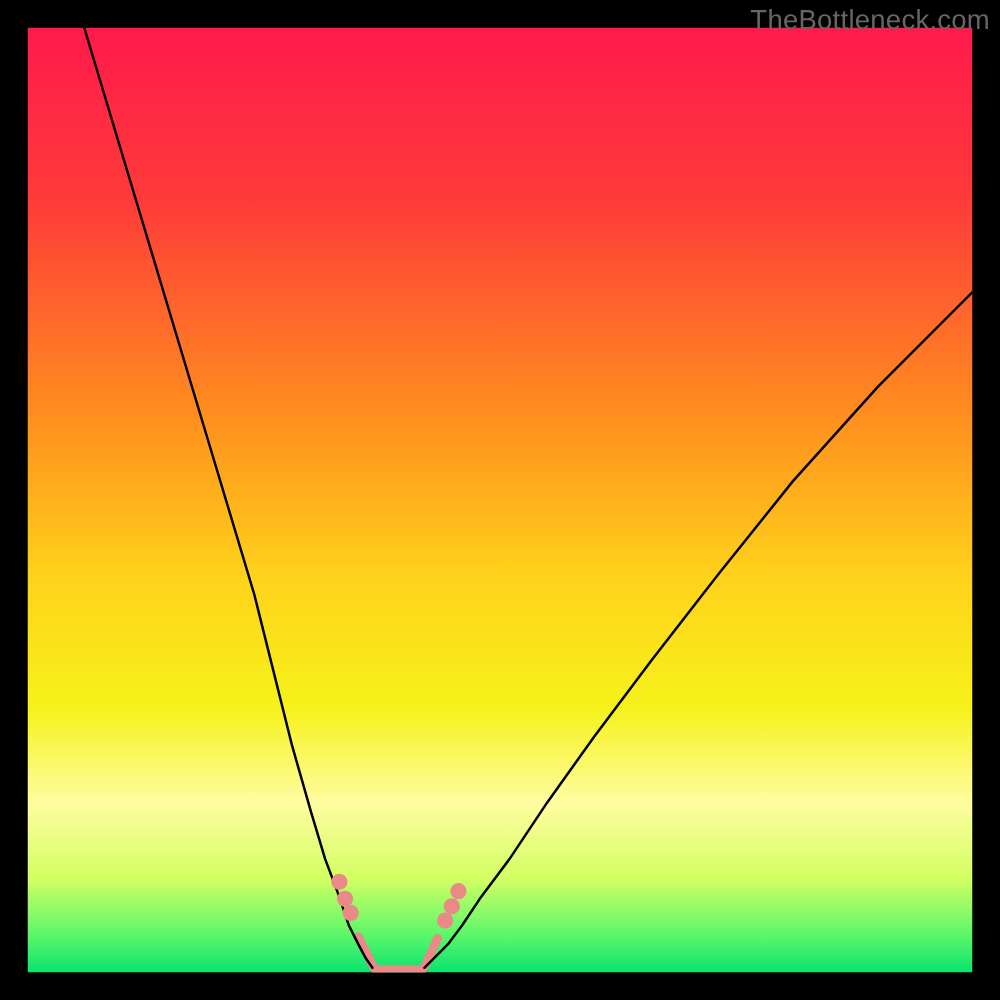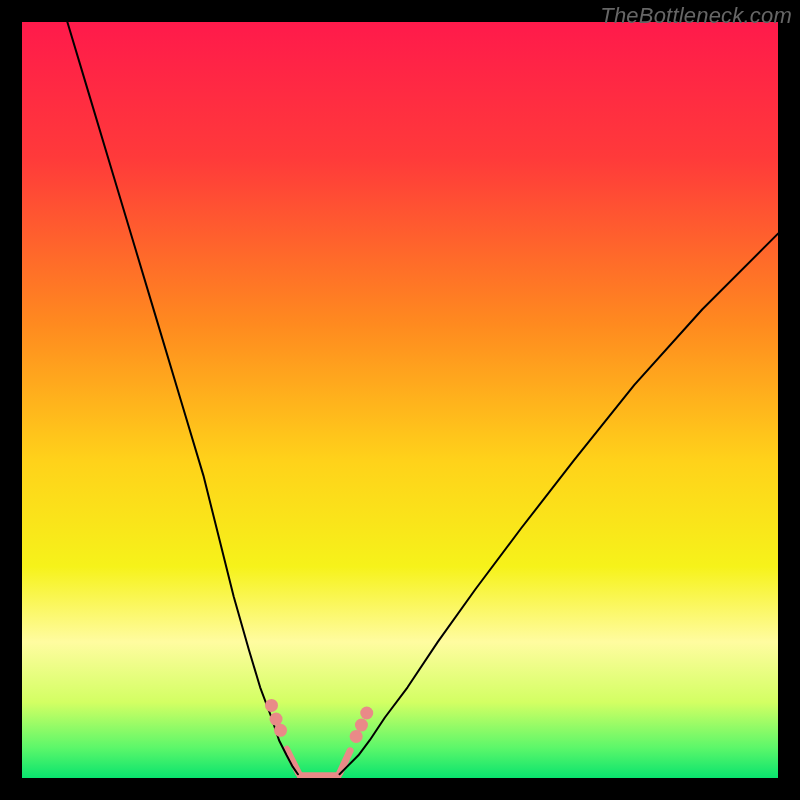--- a/index.html
+++ b/index.html
@@ -28,21 +28,20 @@
   }
   .watermark {
     position: absolute;
     top: 3px;
     right: 8px;
     color: #666;
     font-size: 22px;
     font-weight: 500;
     letter-spacing: 0.2px;
     z-index: 20;
-    font-style: italic;
   }
 </style>
 </head>
 <body>
 
 <div class="watermark">TheBottleneck.com</div>
 
 <div class="frame">
   <svg class="plot" viewBox="0 0 756 756" preserveAspectRatio="none">
     <defs>

